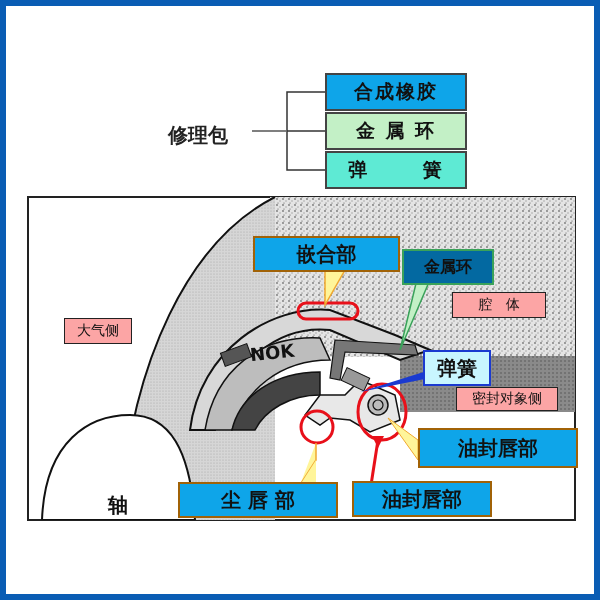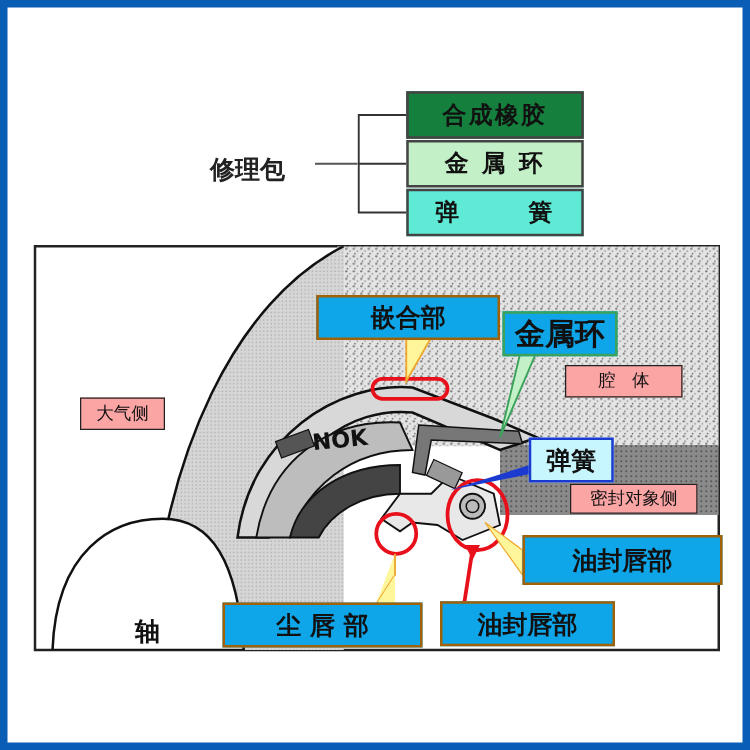--- a/index.html
+++ b/index.html
@@ -7,35 +7,35 @@
          font-family:"DejaVu Sans", "Liberation Sans", sans-serif; }
   .frame { position:absolute; left:0; top:0; width:600px; height:600px; box-sizing:border-box;
            border:6px solid #0a5db4; }
   svg { position:absolute; left:0; top:0; }
   .lbl { position:absolute; box-sizing:border-box; display:flex; align-items:center; justify-content:center;
          color:#111; font-weight:bold; white-space:pre; }
   .kit-box { border:2px solid #444; font-size:19px; letter-spacing:2px; }
   .kit-title { font-size:20px; font-weight:bold; position:absolute; color:#222; }
   .plain { background:#fca5a5; border:1.5px solid #222; font-weight:normal; font-size:14px; }
   .yellow { background:#0ea5e9; border:2px solid #a16207; font-size:20px; }
-  .green { background:#0ea5e9; border:2px solid #3aa25a; font-size:24px; }
+  .green { background:#0369a1; border:2px solid #3aa25a; font-size:16px; }
   .cyan { background:#c8f6ff; border:2px solid #1a3ad0; font-size:20px; }
 </style>
 </head>
 <body>
 
 <div class="frame"></div>
 
 <div class="kit-title" style="left:168px;top:122px;">修理包</div>
 <svg width="600" height="600">
   <line x1="252" y1="131" x2="286" y2="131" stroke="#555" stroke-width="1.5"></line>
   <polyline points="325,92 287,92 287,170 325,170" fill="none" stroke="#333" stroke-width="1.5"></polyline>
   <line x1="287" y1="131" x2="325" y2="131" stroke="#333" stroke-width="1.5"></line>
 </svg>
-<div class="lbl kit-box" style="left:325px;top:73px;width:142px;height:38px;background:#15803d;">合成橡胶</div>
+<div class="lbl kit-box" style="left:325px;top:73px;width:142px;height:38px;background:#0ea5e9;">合成橡胶</div>
 <div class="lbl kit-box" style="left:325px;top:112px;width:142px;height:38px;background:#c3f0c6;">金 属 环</div>
 <div class="lbl kit-box" style="left:325px;top:151px;width:142px;height:38px;background:#5eead4;font-family:Liberation Mono, monospace;">弹    簧</div>
 
 <svg width="600" height="600">
   <defs>
     <pattern id="speckle" width="6" height="6" patternUnits="userSpaceOnUse">
       <rect width="6" height="6" fill="#e4e4e4"></rect>
       <circle cx="1" cy="1" r="0.9" fill="#777"></circle>
       <circle cx="4" cy="3" r="0.7" fill="#999"></circle>
       <circle cx="2" cy="5" r="0.6" fill="#555"></circle>

